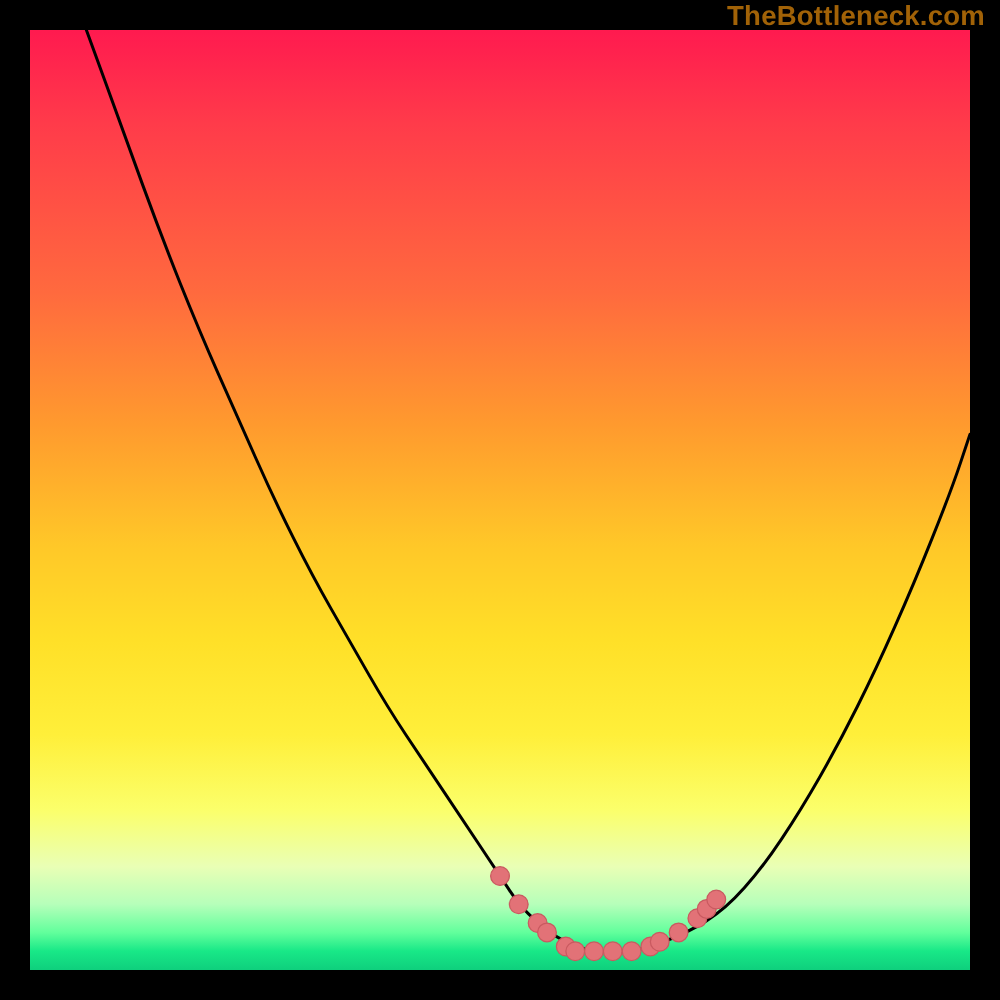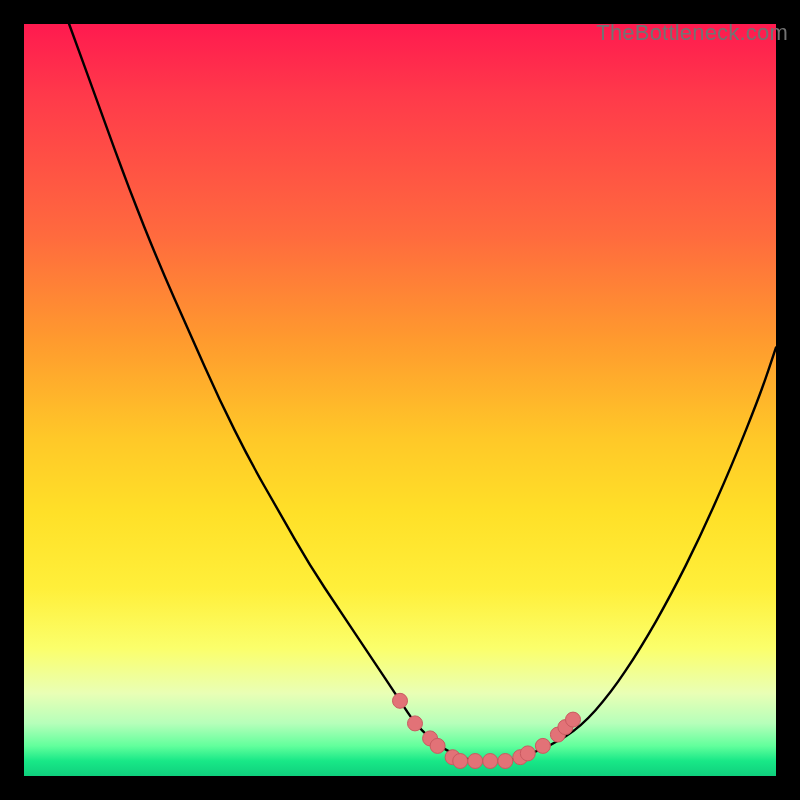--- a/index.html
+++ b/index.html
@@ -38,25 +38,25 @@
       #fbff6b 83%,
       #e9ffb5 89%,
       #b6ffba 93%,
       #62ff9c 96%,
       #18e887 98%,
       #0fcf7d 100%
     );
   }
   .watermark {
     position: absolute;
-    top: 20px;
+    top: 0;
     right: 12px;
-    color: #737373;
+    color: #a16207;
     font-size: 22px;
-    font-weight: 400;
+    font-weight: 700;
     letter-spacing: 0.2px;
     user-select: none;
   }
   svg.curve {
     position: absolute;
     left: 0;
     top: 0;
     width: 752px;
     height: 752px;
     overflow: visible;

